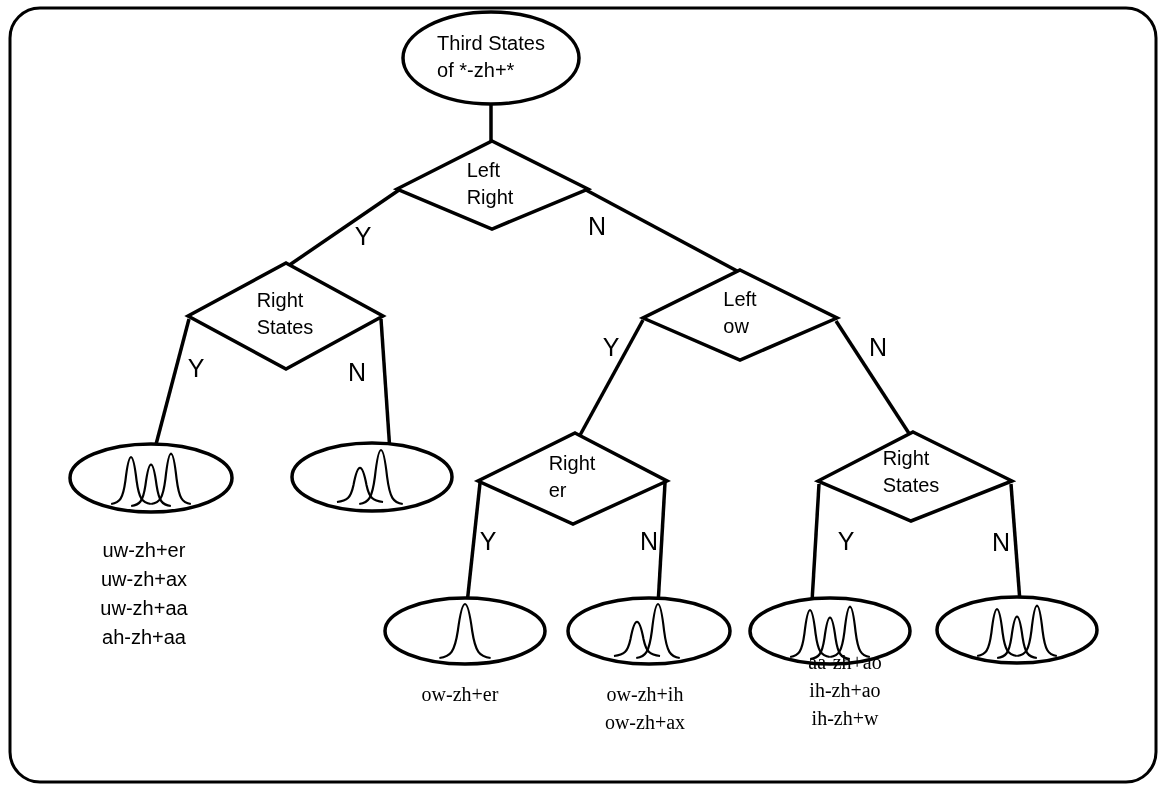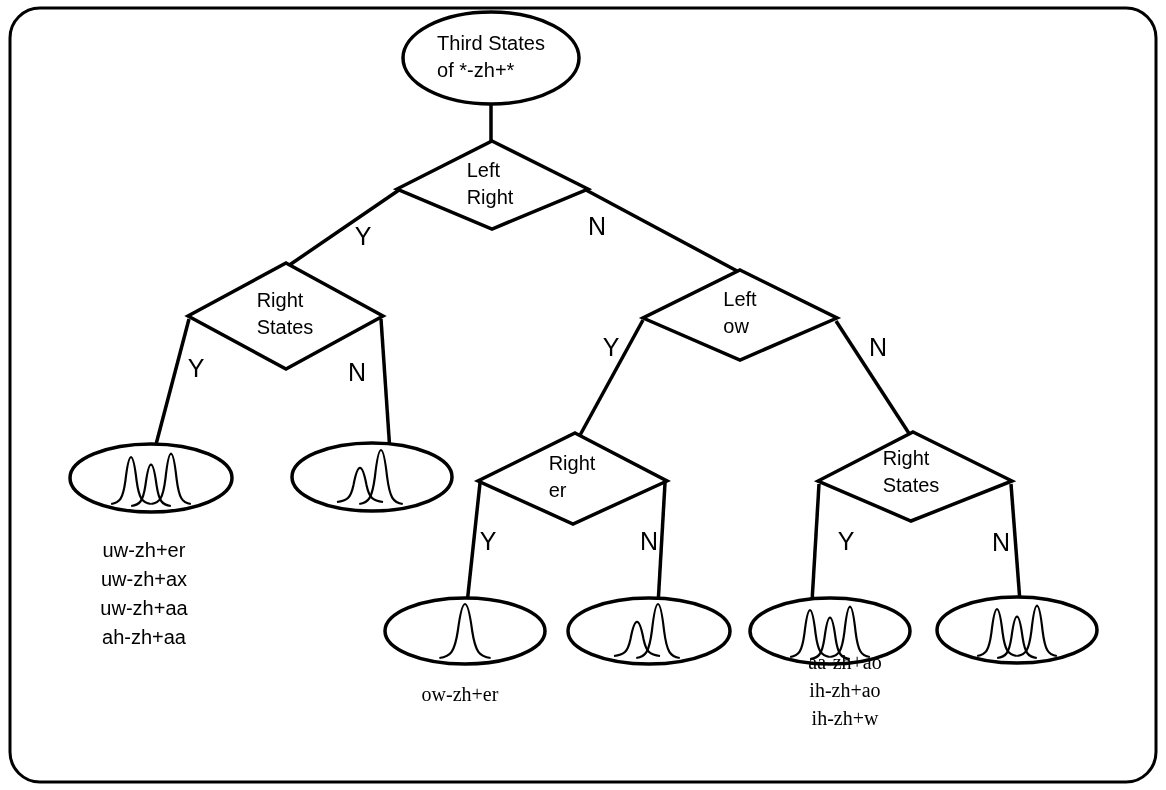--- a/index.html
+++ b/index.html
@@ -144,19 +144,23 @@
 
   <div class="leaf-label" style="left:144px;top:536px;">
     <div>uw-zh+er</div>
     <div>uw-zh+ax</div>
     <div>uw-zh+aa</div>
     <div>ah-zh+aa</div>
   </div>
   <div class="leaf-label tight" style="left:460px;top:680px;">
     <div>ow-zh+er</div>
   </div>
+  <div class="leaf-label tight" style="left:645px;top:680px;">
+    <div>ow-zh+ih</div>
+    <div>ow-zh+ax</div>
+  </div>
   <div class="leaf-label tight" style="left:845px;top:648px;">
     <div>aa-zh+ao</div>
     <div>ih-zh+ao</div>
     <div>ih-zh+w</div>
   </div>
 
 </div>
 
 </body></html>

